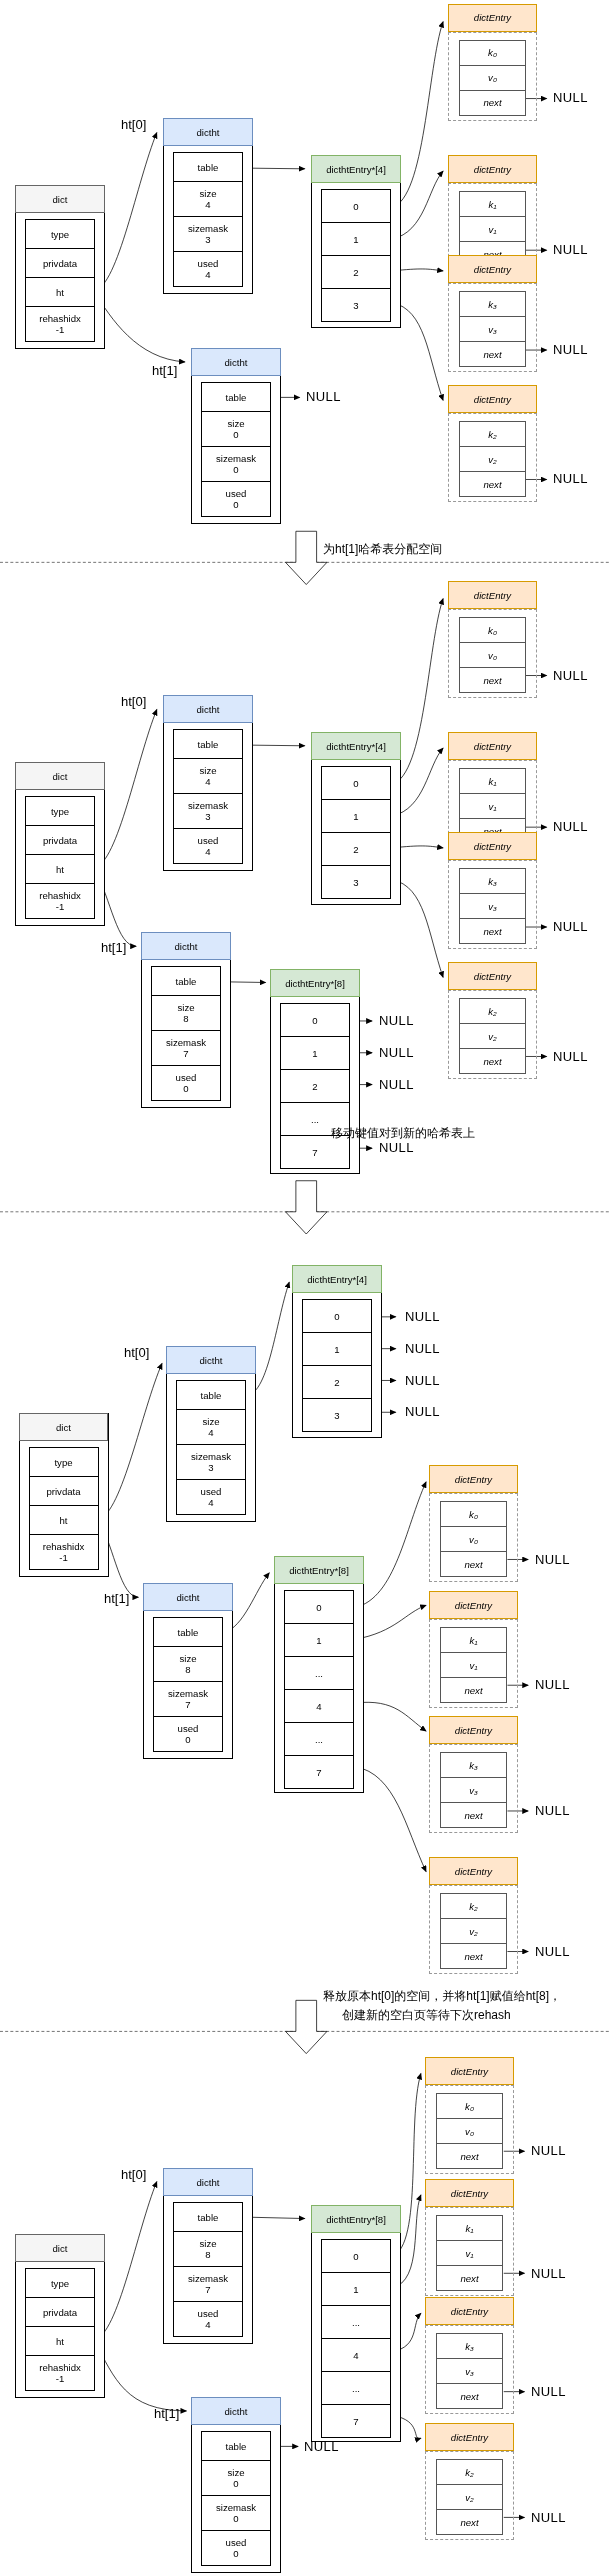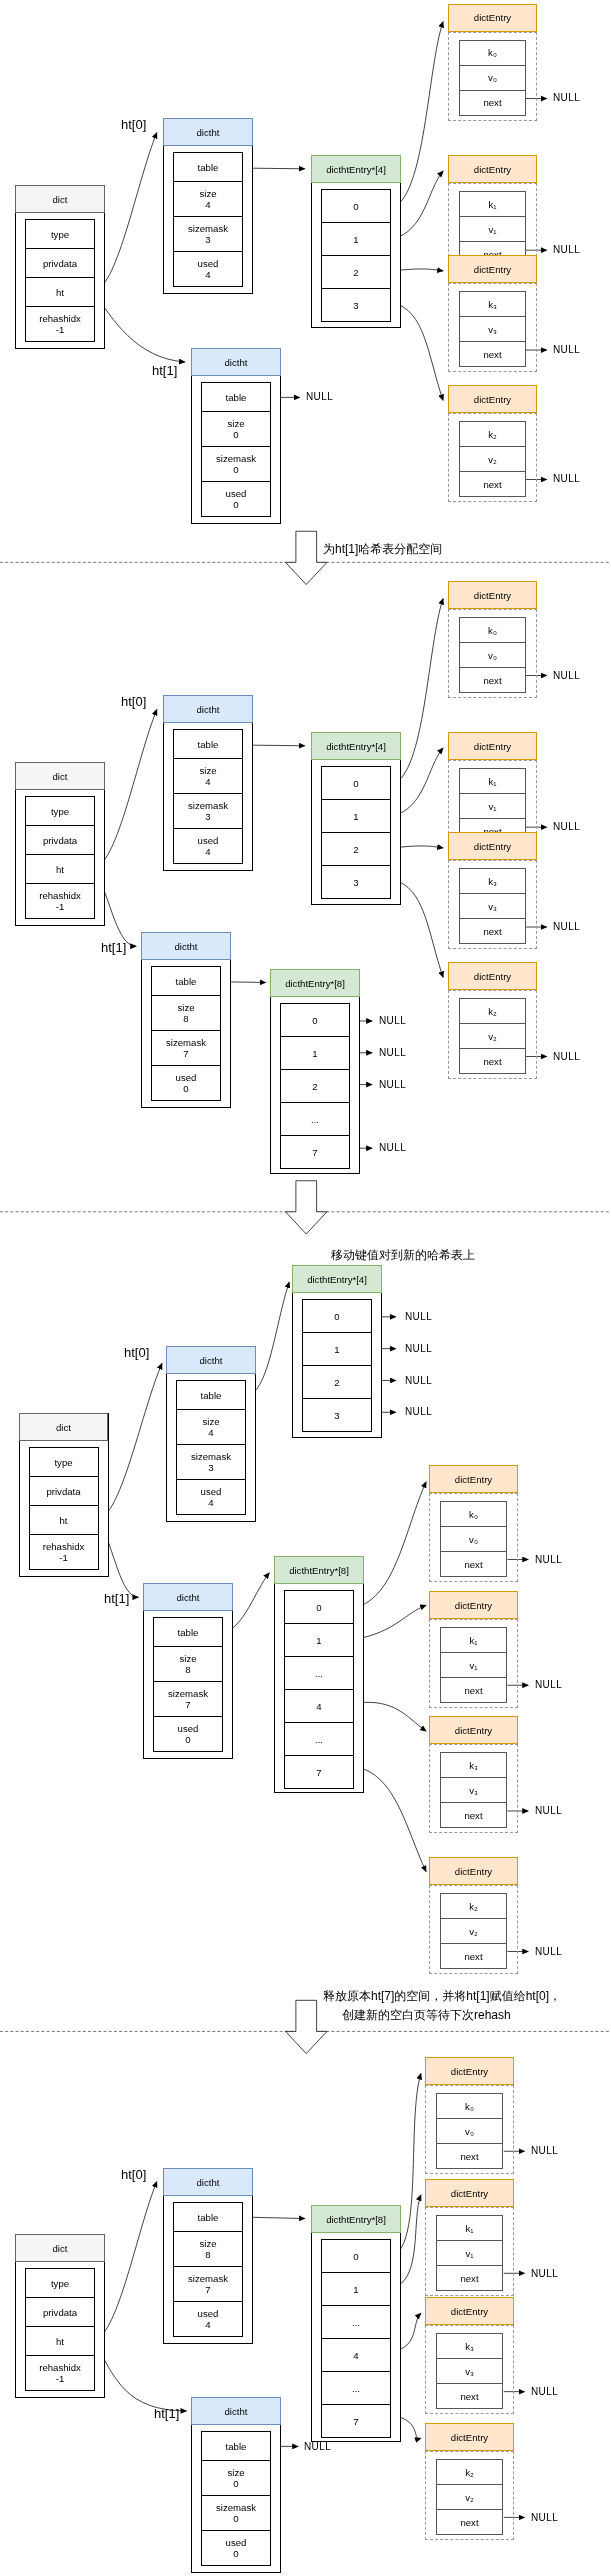--- a/index.html
+++ b/index.html
@@ -10,27 +10,27 @@
        display:flex;align-items:center;justify-content:center;font-size:9.6px;}
   .hdr.gray{background:#f5f5f5;border-color:#666;}
   .hdr.blue{background:#dae8fc;border-color:#6c8ebf;}
   .hdr.green{background:#d5e8d4;border-color:#82b366;}
   .hdr.orange{background:#ffe6cc;border-color:#d79b00;}
   .inner{margin:6px 9px;border:0.7px solid #000;}
   .cell{display:flex;align-items:center;justify-content:center;text-align:center;
         white-space:pre-line;font-size:9.6px;line-height:1.2;border-top:0.7px solid #000;}
   .inner .cell:first-child{border-top:none;}
   .h38{height:28px}.h46{height:34px}.h43{height:32px}
-  .entry{position:absolute;width:89px;box-sizing:border-box;}
+  .entry{position:absolute;width:89px;box-sizing:border-box;font-style:italic;}
   .entry .hdr{margin:0;}
   .ebody{border:0.7px dashed #999;height:89px;box-sizing:border-box;}
   .einner{margin:7.4px 10.4px;border:0.7px solid #555;}
   .einner .cell{height:24px;border-top:0.7px solid #555;}
   .einner .cell:first-child{border-top:none;}
-  .null{position:absolute;font-size:10px;letter-spacing:0.4px;height:12px;line-height:12px;}
+  .null{position:absolute;font-size:13px;letter-spacing:0.4px;height:12px;line-height:12px;}
   .htlbl{position:absolute;font-size:13px;height:13.3px;line-height:13.3px;}
   .step{position:absolute;font-size:12px;line-height:19px;white-space:nowrap;}
 </style>
 </head>
 <body>
 
 <div class="canvas">
 
 <svg class="layer" viewBox="0 0 826 3482" width="611" height="2576">
   <defs>
@@ -303,21 +303,21 @@
   <div class="ebody">
         <div class="einner">
     <div class="cell">k₂</div>
     <div class="cell">v₂</div>
     <div class="cell">next</div>
   </div>
       </div>
 </div>
 <div class="null" style="left:553px;top:1051px">NULL</div>
 
-<div class="step" style="left:331px;top:1246px">移动键值对到新的哈希表上</div>
+<div class="step" style="left:331px;top:1124px">移动键值对到新的哈希表上</div>
 
 <div class="struct" style="left:292px;top:1265px;width:90px;height:173px">
   <div class="hdr green">dicthtEntry*[4]</div>
   <div class="inner">
     <div class="cell h43">0</div>
     <div class="cell h43">1</div>
     <div class="cell h43">2</div>
     <div class="cell h43">3</div>
   </div>
 </div>
@@ -413,21 +413,21 @@
         <div class="einner">
     <div class="cell">k₂</div>
     <div class="cell">v₂</div>
     <div class="cell">next</div>
   </div>
       </div>
 </div>
 <div class="null" style="left:535px;top:1946px">NULL</div>
 
 <div class="step" style="left:323px;top:1987px">
-  <div>释放原本ht[7]的空间，并将ht[1]赋值给ht[0]，</div>
+  <div>释放原本ht[0]的空间，并将ht[1]赋值给ht[8]，</div>
   <div style="margin-left:19px">创建新的空白页等待下次rehash</div>
 </div>
 
 <div class="htlbl" style="left:121px;top:2168px">ht[0]</div>
 <div class="struct" style="left:163px;top:2168px;width:90px;height:176px">
   <div class="hdr blue">dictht</div>
   <div class="inner">
     <div class="cell h38">table</div>
     <div class="cell h46">size
 8</div>

